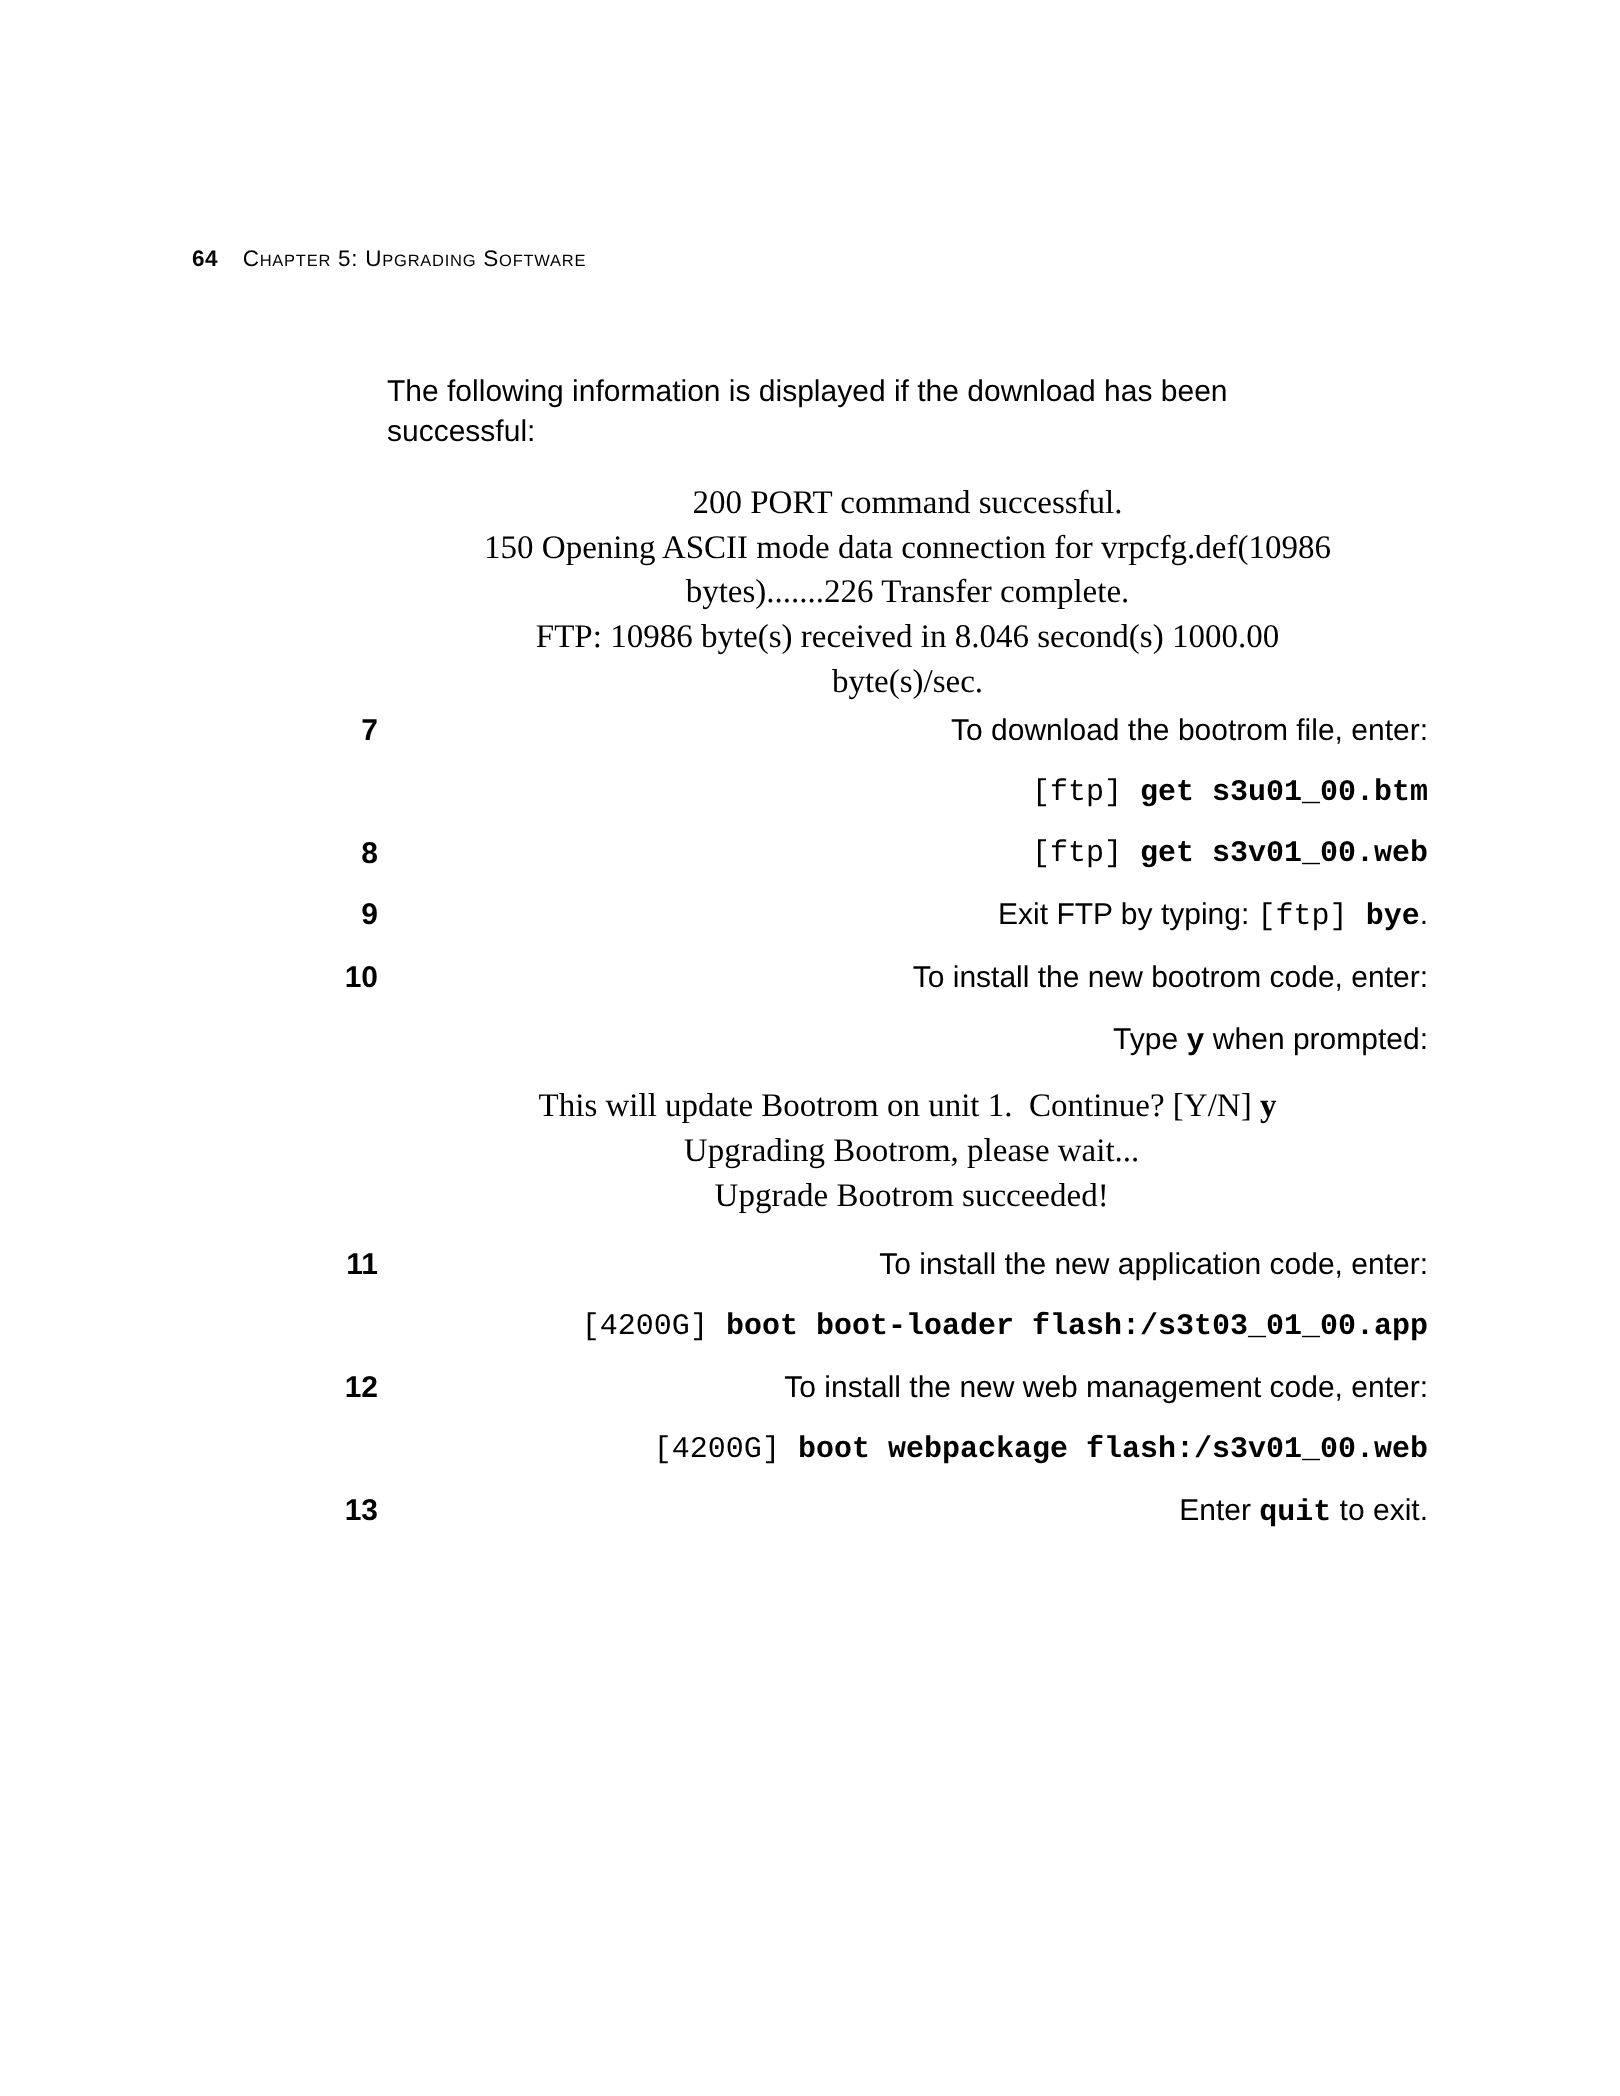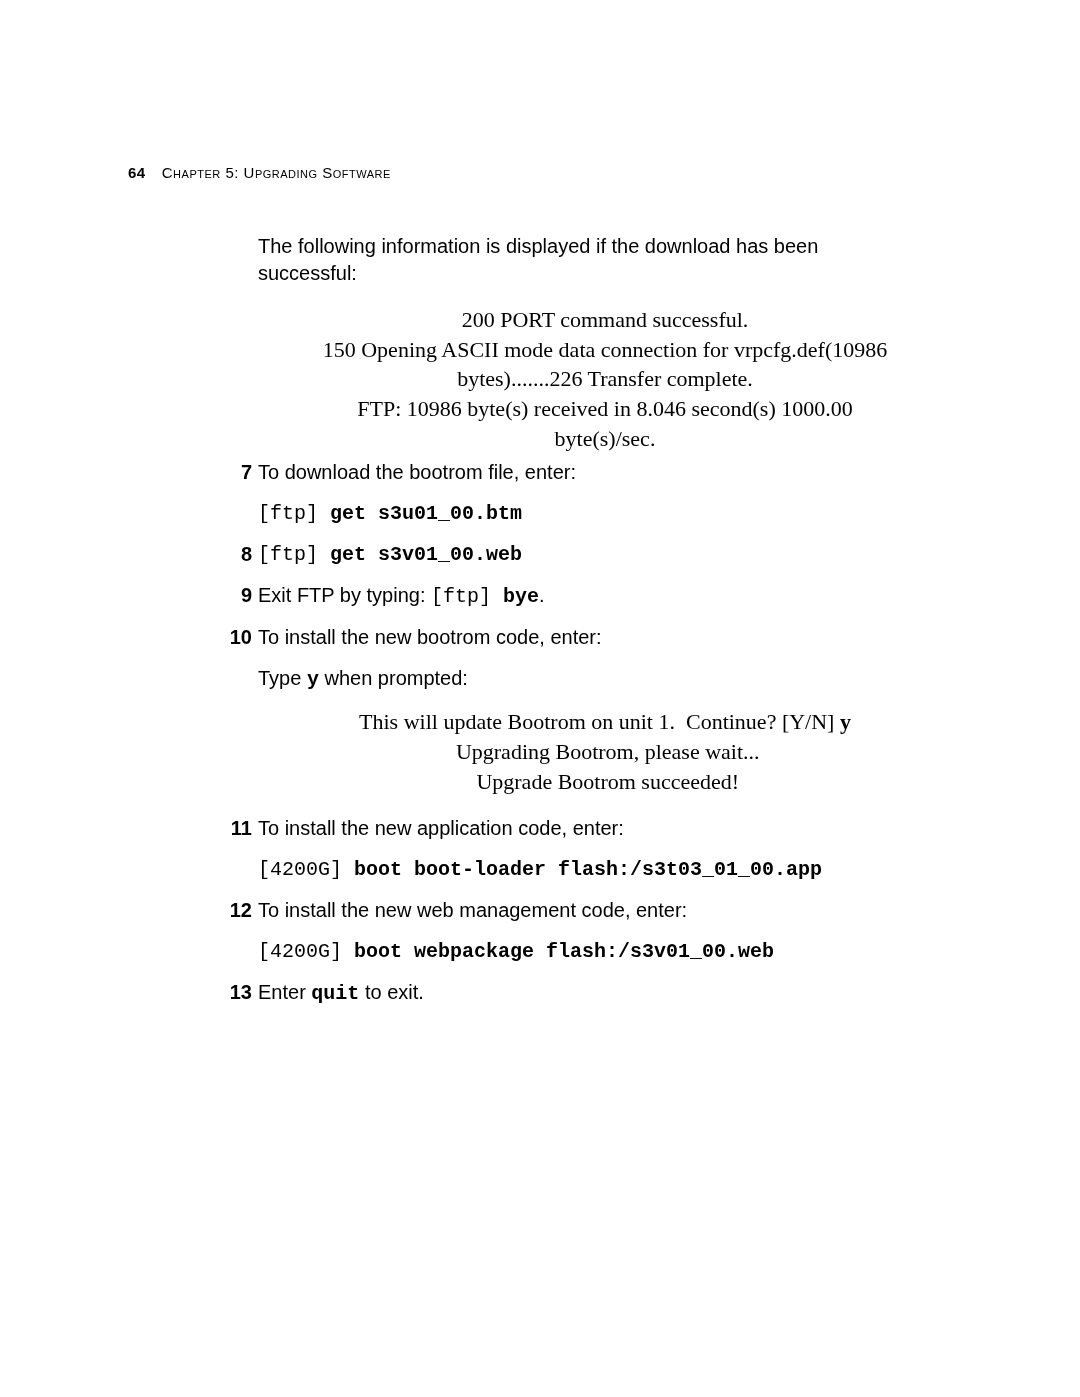--- a/index.html
+++ b/index.html
@@ -2,27 +2,27 @@
 <html><head>
 <meta charset="utf-8">
 <style>
   * { box-sizing: border-box; margin: 0; padding: 0; }
   html, body { width: 1080px; height: 1397px; background: #fff; }
   body { font-family: "Helvetica Neue", Arial, sans-serif; color: #000; }
   .page { position: relative; width: 1080px; height: 1397px; }
   .header { position: absolute; top: 164px; left: 128px; font-size: 15px; letter-spacing: .3px; }
   .header .pg { font-weight: 700; margin-right: 12px; }
   .header .chap { font-variant: small-caps; letter-spacing: .5px; }
-  .content { position: absolute; top: 233px; left: 258px; width: 694px; font-size: 20px; line-height: 1.35; }
+  .content { position: absolute; top: 248px; left: 258px; width: 694px; font-size: 20px; line-height: 1.35; }
   .intro { margin-bottom: 18px; width: 640px; }
   .code { font-family: Liberation Serif, serif; font-size: 22px; line-height: 1.35; white-space: pre; margin-bottom: 6px; text-align: center; }
   .step { position: relative; margin-top: 4px; }
   .step .num { position: absolute; left: -46px; top: 0; width: 40px; text-align: right; font-weight: 700; }
   .step .body { }
-  .step .body p { margin-bottom: 14px; }
+  .step .body p { margin-bottom: 14px; text-align: right; }
   .indent { }
   .mono { font-family: "Courier New", monospace; }
   .bold { font-weight: 700; }
   .gap-l { margin-top: 18px; }
 </style>
 </head>
 <body>
 
 <div class="page">
   <div class="header">

